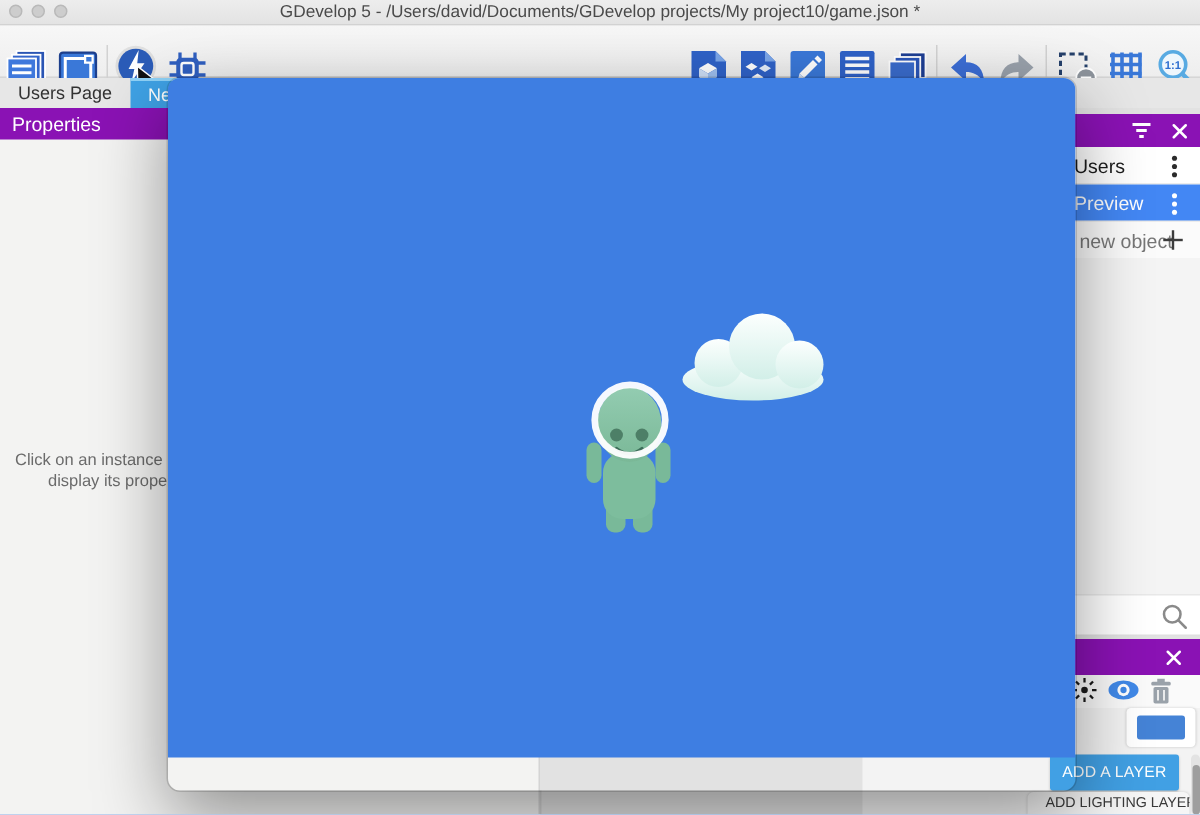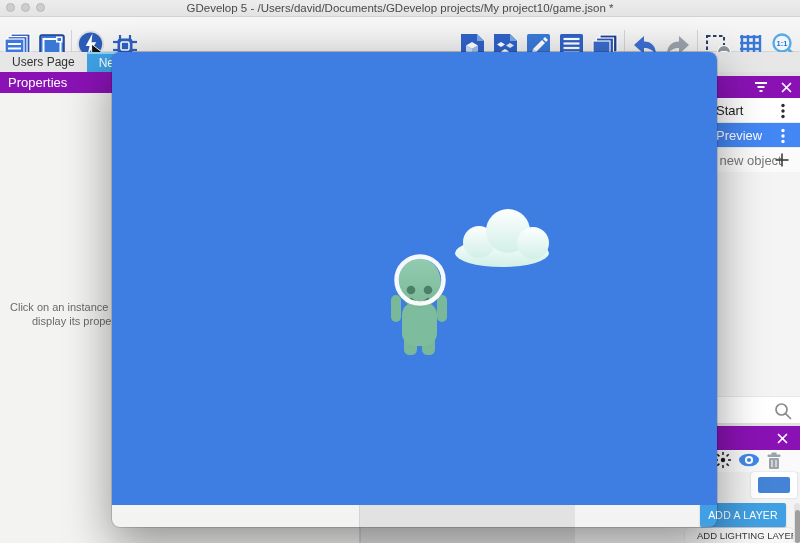--- a/index.html
+++ b/index.html
@@ -266,21 +266,21 @@
           <line x1="3.5" y1="6" x2="10.5" y2="6" stroke="#fff" stroke-width="2"></line>
           <line x1="5.5" y1="10" x2="8.5" y2="10" stroke="#fff" stroke-width="2"></line>
         </svg>
         <svg class="x-icon" width="11" height="11" viewBox="0 0 11 11">
           <line x1="1.5" y1="1.5" x2="9.5" y2="9.5"></line>
             <line x1="9.5" y1="1.5" x2="1.5" y2="9.5"></line>
         </svg>
       </div>
 
       <div class="obj-row" style="top:22px;">
-        <span class="name">Start</span>
+        <span class="name">Users</span>
         <svg class="kebab" width="6" height="16" viewBox="0 0 6 16">
           <circle cx="3" cy="2.5" r="1.7" fill="#2b2b2b"></circle>
             <circle cx="3" cy="8" r="1.7" fill="#2b2b2b"></circle>
             <circle cx="3" cy="13.5" r="1.7" fill="#2b2b2b"></circle>
         </svg>
       </div>
       <div class="obj-row selected" style="top:47px;">
         <span class="name">Preview</span>
         <svg class="kebab" width="6" height="16" viewBox="0 0 6 16">
           <circle cx="3" cy="2.5" r="1.7" fill="#fff"></circle>

